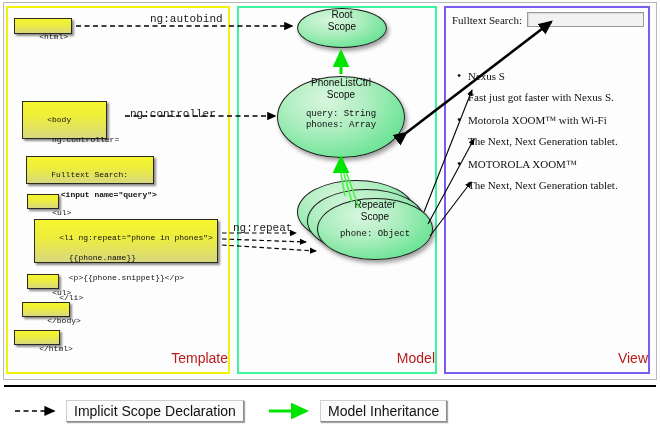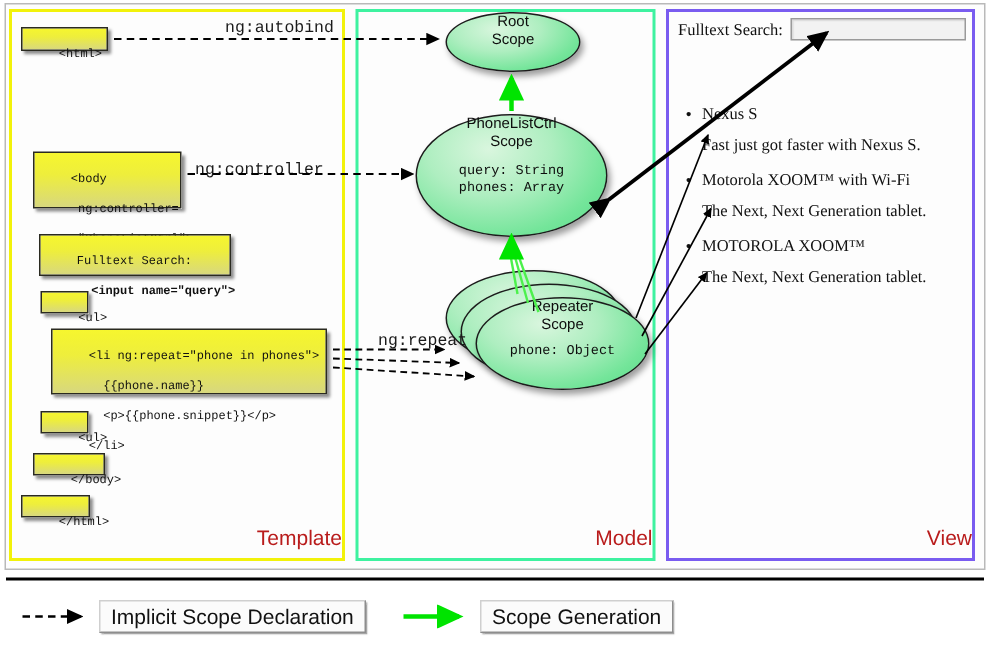--- a/index.html
+++ b/index.html
@@ -79,21 +79,21 @@
   <div id="diagram-frame"></div>
 
   <div class="column" id="col-template">
     <div class="column-label">Template</div>
   </div>
 
   <div class="code-box" style="left:14px;top:18px;width:58px;height:16px;">
     <span>&lt;html&gt;</span>
   </div>
 
-  <div class="code-box" style="left:22px;top:101px;width:99px;height:38px;">
+  <div class="code-box" style="left:22px;top:101px;width:85px;height:38px;">
     <span>&lt;body</span><br>
     <span> ng:controller=</span><br>
     <span> "PhoneListCtrl"&gt;</span>
   </div>
 
   <div class="code-box" style="left:26px;top:156px;width:128px;height:28px;">
     <span>Fulltext Search:</span><br>
     <b>  &lt;input name="query"&gt;</b>
   </div>
 
@@ -167,21 +167,21 @@
       <div class="v-snippet">The Next, Next Generation tablet.</div>
     </div>
     <div class="v-item">
       <div class="v-name">MOTOROLA XOOM™</div>
       <div class="v-snippet">The Next, Next Generation tablet.</div>
     </div>
   </div>
 
   <div class="edge-label" style="left:150px;top:13px;">ng:autobind</div>
   <div class="edge-label" style="left:130px;top:108px;">ng:controller</div>
-  <div class="edge-label" style="left:252px;top:222px;">ng:repeat</div>
+  <div class="edge-label" style="left:233px;top:222px;">ng:repeat</div>
 
   <svg id="wires">
     <defs>
       <marker id="ah-black" markerWidth="7" markerHeight="7" refX="6" refY="3.2" orient="auto">
         <path d="M0,0 L7,3.2 L0,6.4 z" fill="#000"></path>
       </marker>
       <marker id="ah-black-s" markerWidth="6" markerHeight="6" refX="5.2" refY="2.7" orient="auto">
         <path d="M0,0 L6,2.7 L0,5.4 z" fill="#000"></path>
       </marker>
       <marker id="ah-green" markerWidth="6" markerHeight="6" refX="5" refY="2.8" orient="auto">
@@ -231,19 +231,19 @@
 
     <div class="legend-item" style="left:268px;top:4px;">
       <svg class="legend-glyph" viewBox="0 0 46 16">
         <defs>
             <marker id="lg-a2" markerWidth="6" markerHeight="6" refX="5" refY="2.8" orient="auto">
               <path d="M0,0 L6,2.8 L0,5.6 z" fill="#00e400"></path>
             </marker>
           </defs>
         <line x1="1" y1="8" x2="38" y2="8" stroke="#00e400" stroke-width="3" marker-end="url(#lg-a2)"></line>
       </svg>
-      <span class="legend-pill">Scope Generation</span>
+      <span class="legend-pill">Model Inheritance</span>
     </div>
 
 
   </div>
 
 </div>
 
 </body></html>

